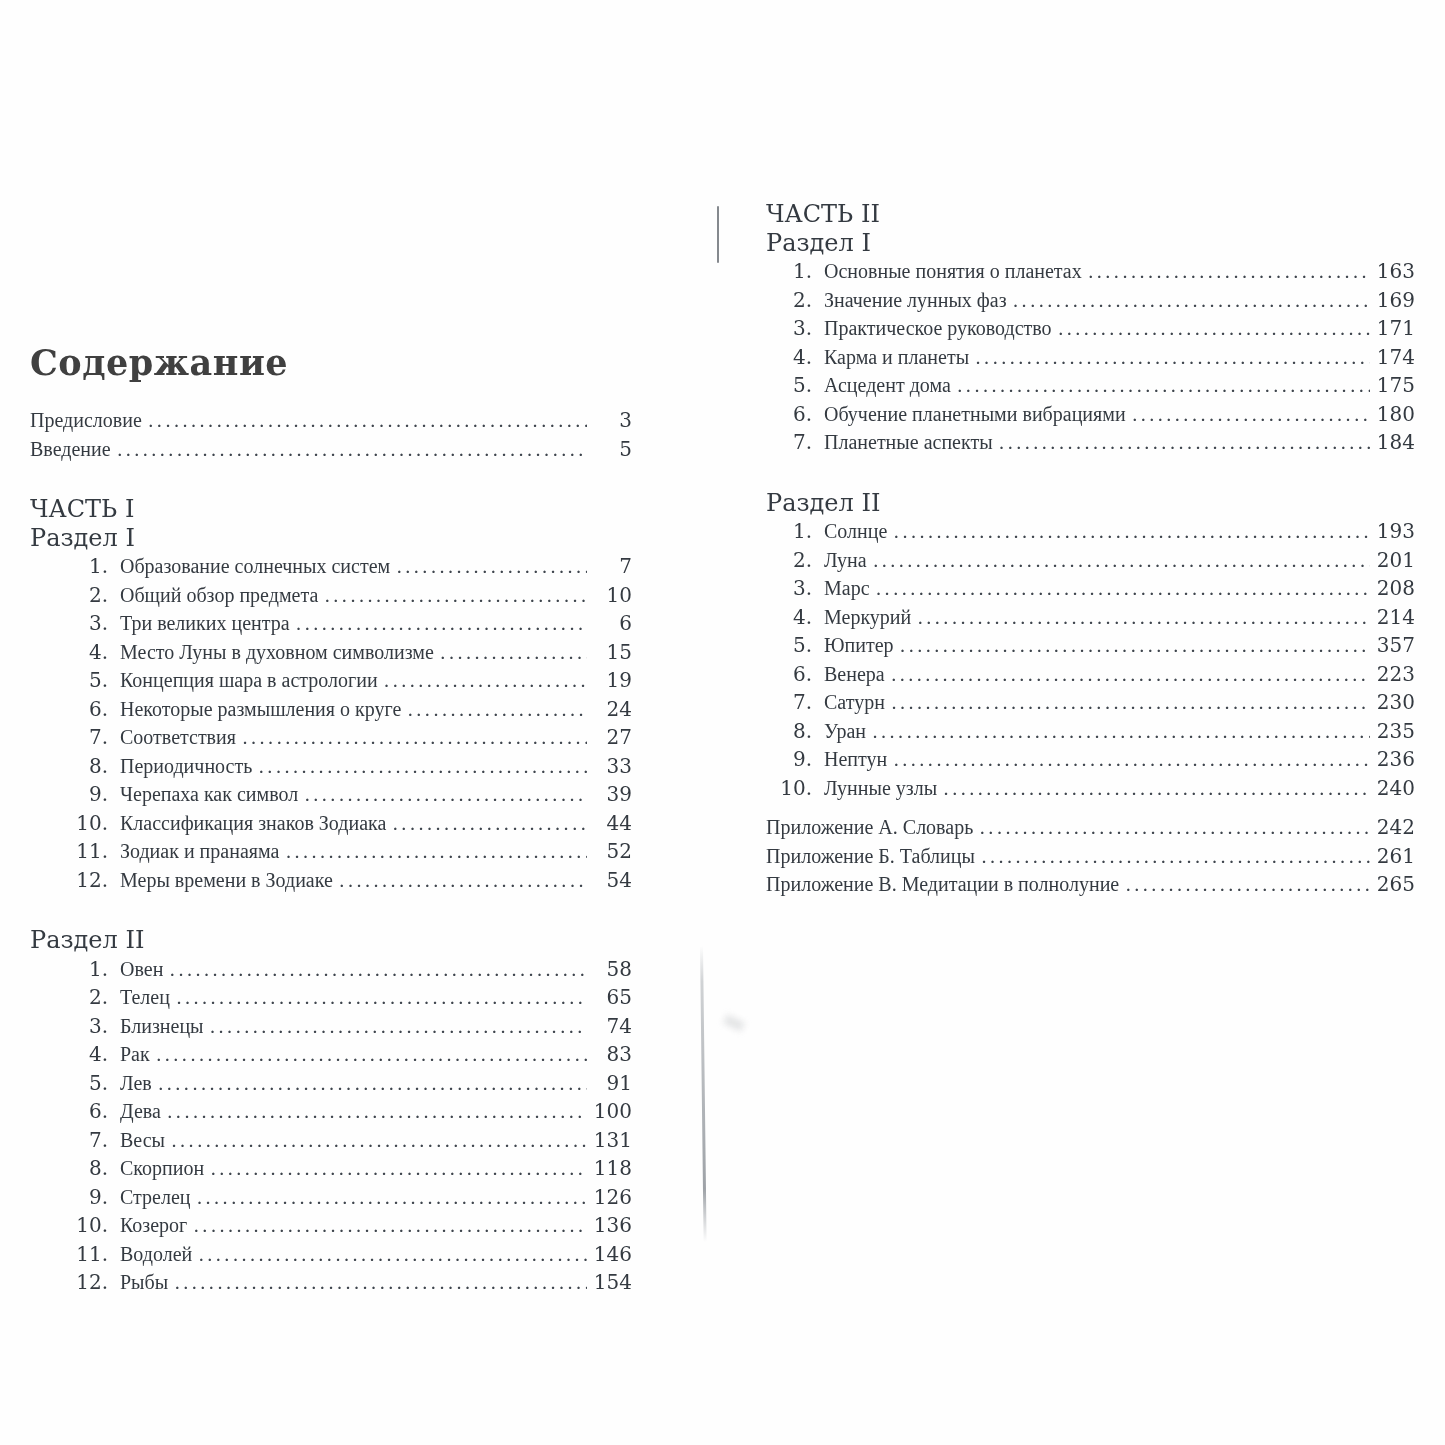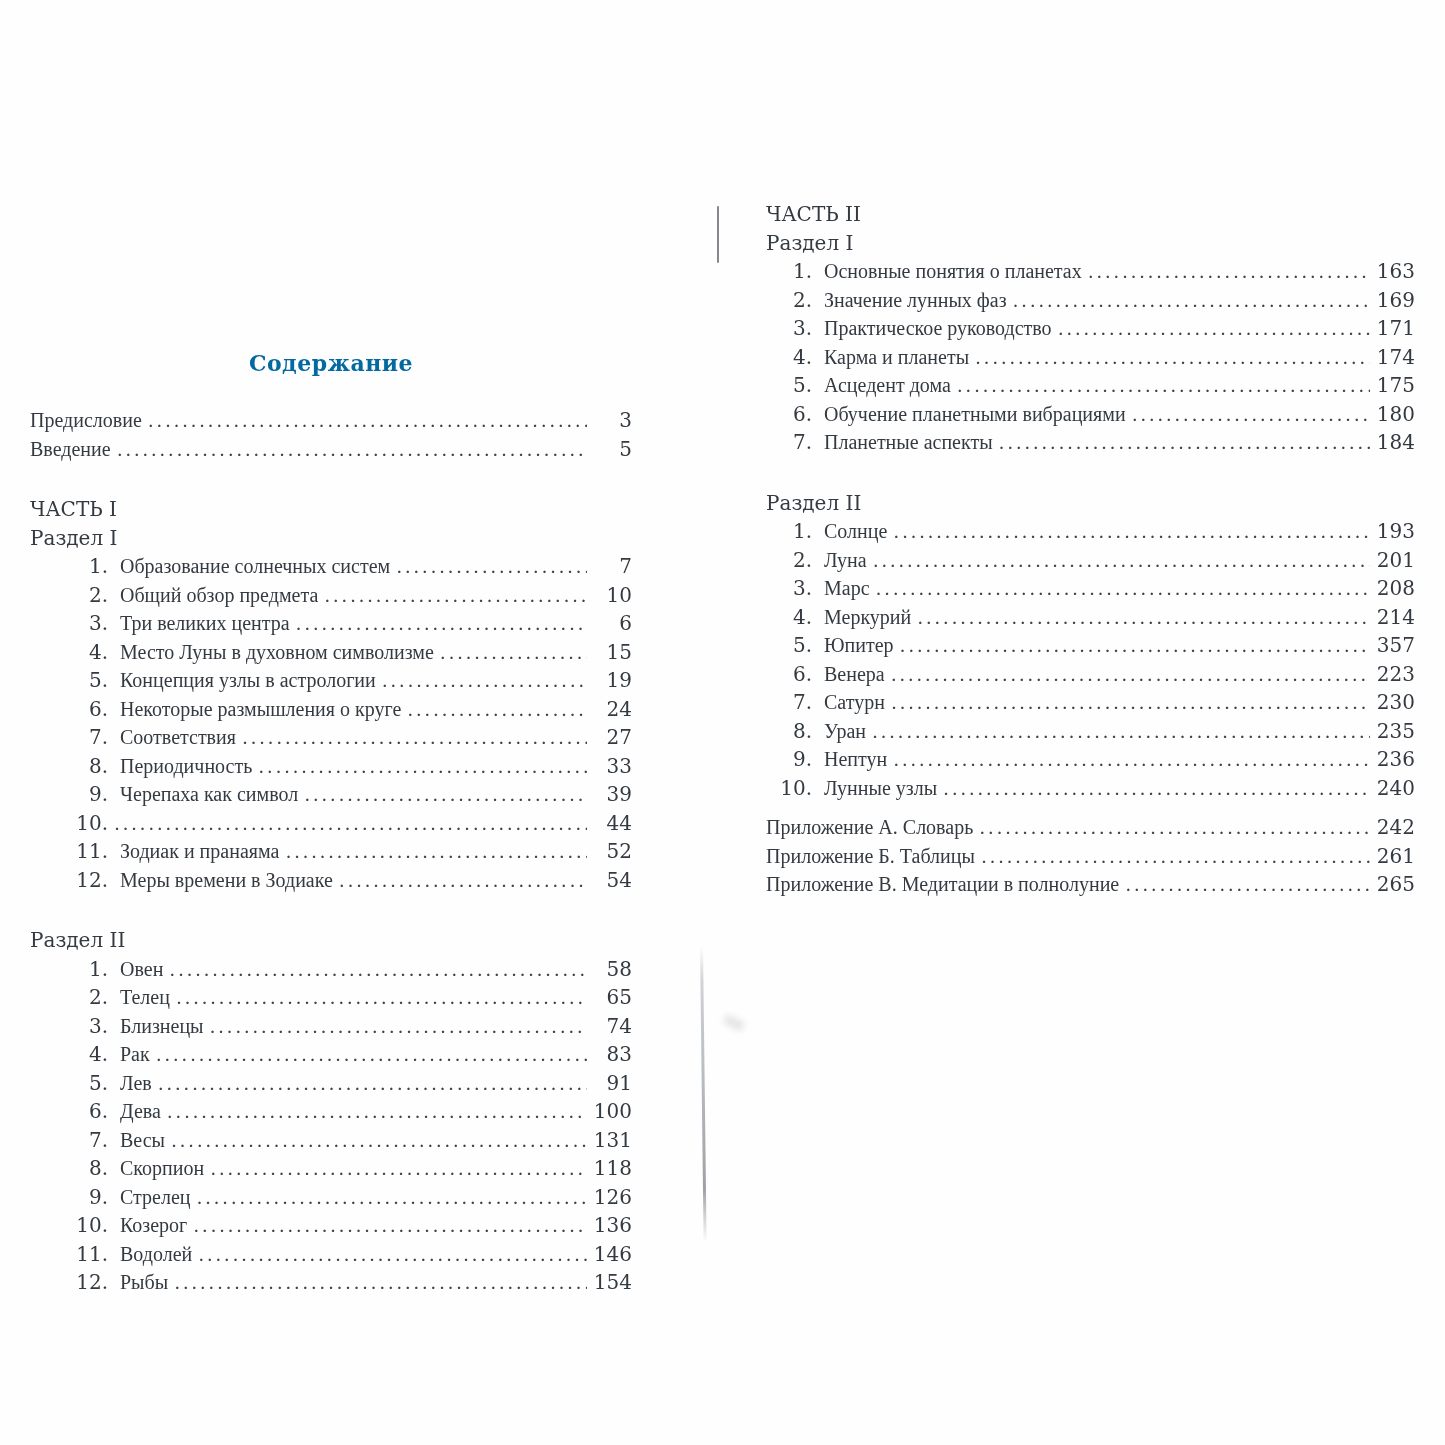--- a/index.html
+++ b/index.html
@@ -18,31 +18,30 @@
   .scan {
     position: absolute;
     inset: 0;
     background: #fefefe;
   }
   .page { position: absolute; }
   .page-left  { left: 30px;  top: 348px; width: 602px; }
   .page-right { left: 766px; top: 200px; width: 649px; }
 
   .toc-title {
-    font-size: 22px;
+    font-size: 35px;
     font-weight: bold;
     line-height: 30px;
-    text-align: center;
     letter-spacing: 0.5px;
-    color: #0369a1;
+    color: #404040;
     margin: 0 0 28px 0;
   }
 
   .toc-heading {
-    font-size: 20px;
+    font-size: 24px;
     line-height: 28.5px;
     white-space: nowrap;
   }
   .toc > :first-child { margin-top: 0 !important; }
   .entry-group + .toc-heading { margin-top: 32px; }
 
   .entry-group { margin: 0; }
   .entry-group.appendix { margin-top: 11px; }
 
   .row {
@@ -155,21 +154,21 @@
             <span class="pagenum">6</span>
           </div>
           <div class="row">
             <span class="num">4.</span>
             <span class="label">Место Луны в духовном символизме</span>
             <span class="leader" aria-hidden="true">....................................................................................................................................................................................</span>
             <span class="pagenum">15</span>
           </div>
           <div class="row">
             <span class="num">5.</span>
-            <span class="label">Концепция узлы в астрологии</span>
+            <span class="label">Концепция шара в астрологии</span>
             <span class="leader" aria-hidden="true">....................................................................................................................................................................................</span>
             <span class="pagenum">19</span>
           </div>
           <div class="row">
             <span class="num">6.</span>
             <span class="label">Некоторые размышления о круге</span>
             <span class="leader" aria-hidden="true">....................................................................................................................................................................................</span>
             <span class="pagenum">24</span>
           </div>
           <div class="row">
@@ -185,20 +184,21 @@
             <span class="pagenum">33</span>
           </div>
           <div class="row">
             <span class="num">9.</span>
             <span class="label">Черепаха как символ</span>
             <span class="leader" aria-hidden="true">....................................................................................................................................................................................</span>
             <span class="pagenum">39</span>
           </div>
           <div class="row">
             <span class="num">10.</span>
+            <span class="label">Классификация знаков Зодиака</span>
             <span class="leader" aria-hidden="true">....................................................................................................................................................................................</span>
             <span class="pagenum">44</span>
           </div>
           <div class="row">
             <span class="num">11.</span>
             <span class="label">Зодиак и пранаяма</span>
             <span class="leader" aria-hidden="true">....................................................................................................................................................................................</span>
             <span class="pagenum">52</span>
           </div>
           <div class="row">

